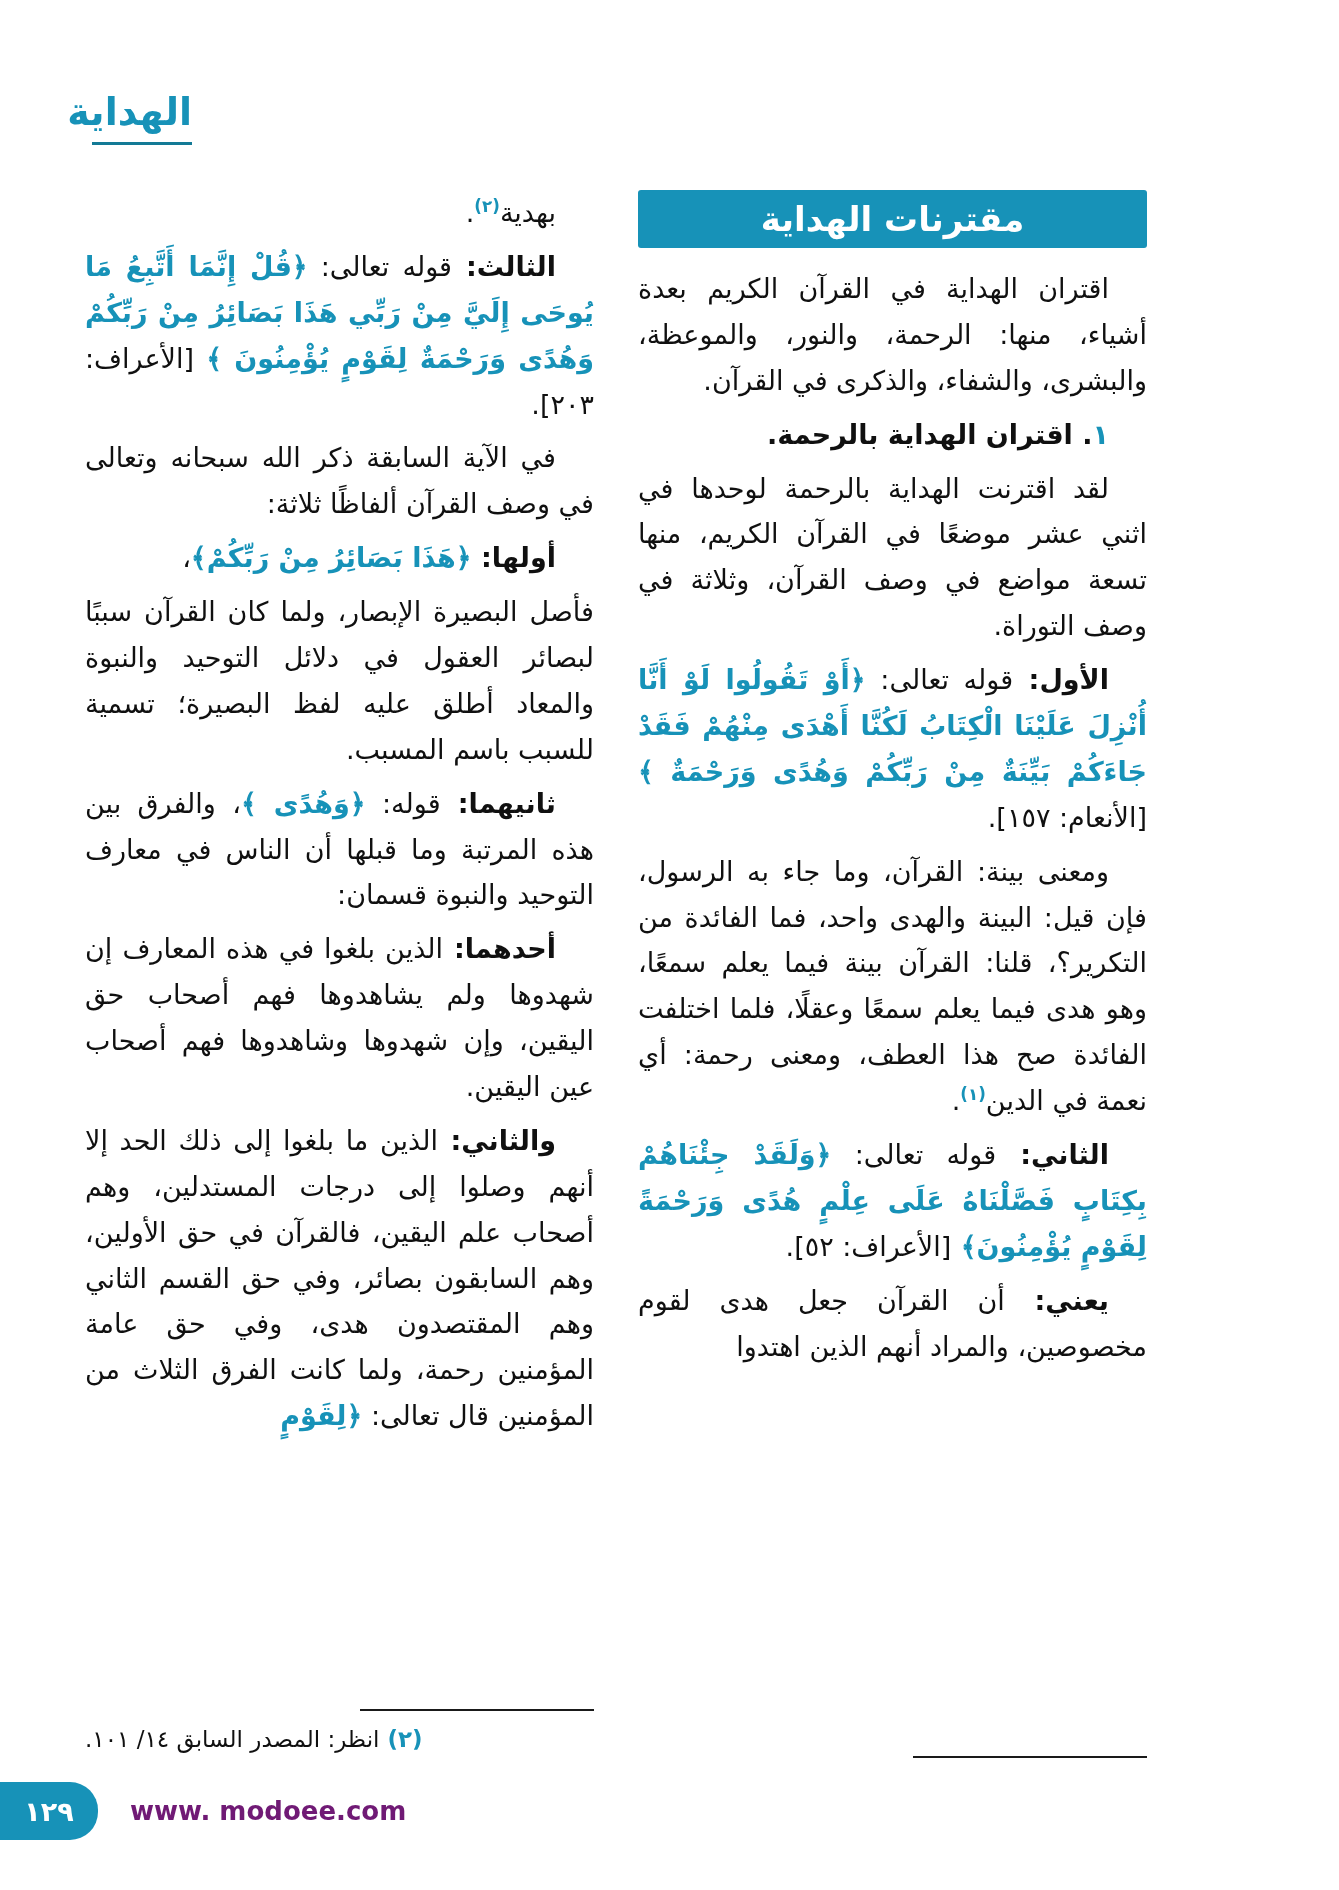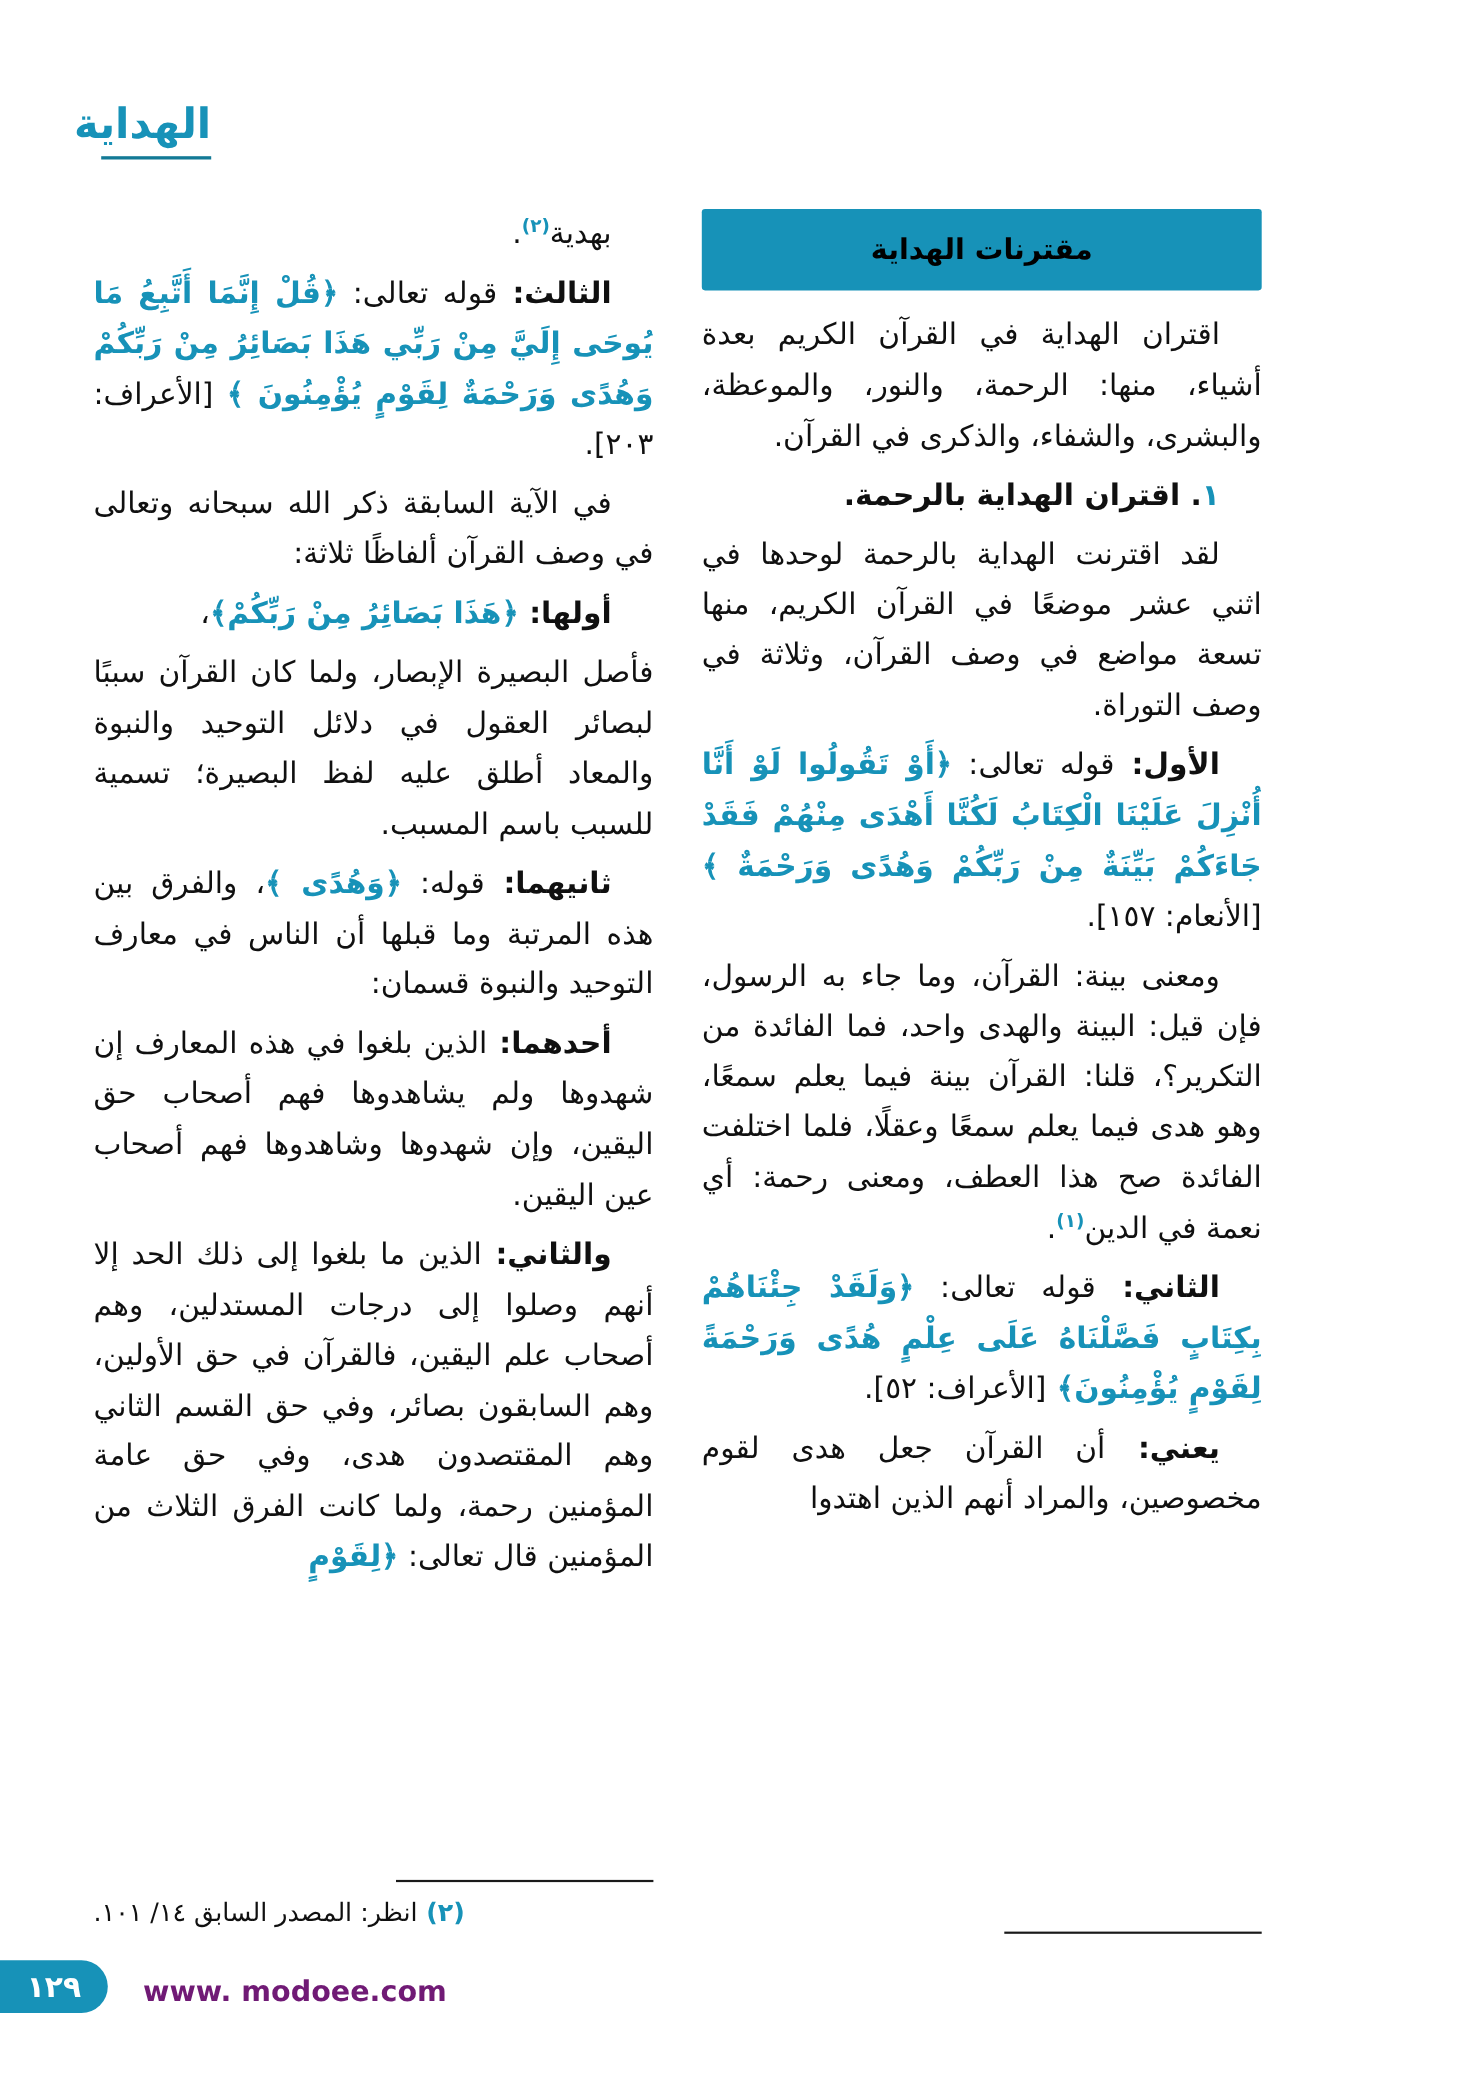--- a/index.html
+++ b/index.html
@@ -21,43 +21,43 @@
     padding-bottom: 8px;
     line-height: 1.1;
   }
   .content {
     position: absolute; top: 190px; left: 85px;
     width: 1062px; height: 1568px;
     display: flex; gap: 44px;
   }
   .col { flex: 1; display: flex; flex-direction: column; min-width: 0; }
   .section-header {
-    background: #1792b8; color: #000000;
-    font-weight: bold; font-size: 26px;
-    text-align: center; padding: 22px 0;
+    background: #1792b8; color: #ffffff;
+    font-weight: bold; font-size: 34px;
+    text-align: center; padding: 9px 0;
     border-radius: 3px; margin-bottom: 18px;
   }
   .para {
     margin: 0 0 8px;
     font-size: 27px; line-height: 1.7;
     text-align: justify;
   }
   .para.indent { text-indent: 38px; }
   .seg-normal { color: #101010; }
   .seg-bold { color: #101010; font-weight: bold; }
   .seg-quran { color: #1792b8; font-weight: bold; }
   .seg-num { color: #1792b8; font-weight: bold; }
   .seg-sup { color: #1792b8; font-size: 0.62em; vertical-align: super; font-weight: bold; }
   .footnote { margin-top: auto; padding-top: 8px; }
   .footnote-sep { border-top: 2px solid #1a1a1a; width: 46%; }
   .footnote-line { font-size: 23px; line-height: 1.6; padding-top: 10px; text-align: left; }
   .footnote-num { color: #1792b8; font-weight: bold; }
   .page-badge {
     position: absolute; left: 0; top: 1782px;
-    width: 98px; height: 48px;
+    width: 98px; height: 58px;
     background: #1792b8; color: #ffffff;
     border-radius: 0 28px 28px 0;
     display: flex; align-items: center; justify-content: center;
     font-size: 27px; font-weight: bold;
   }
   .website {
     position: absolute; left: 130px; top: 1796px;
     color: #701a75; font-size: 26px; font-weight: bold;
     direction: ltr;
   }

